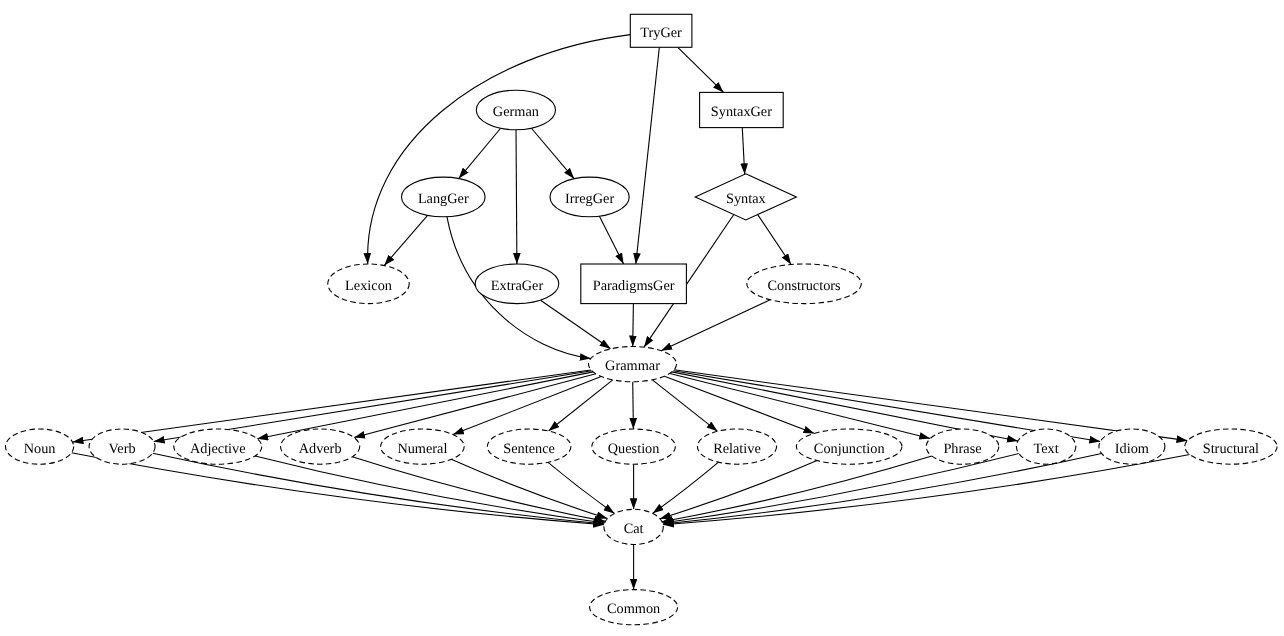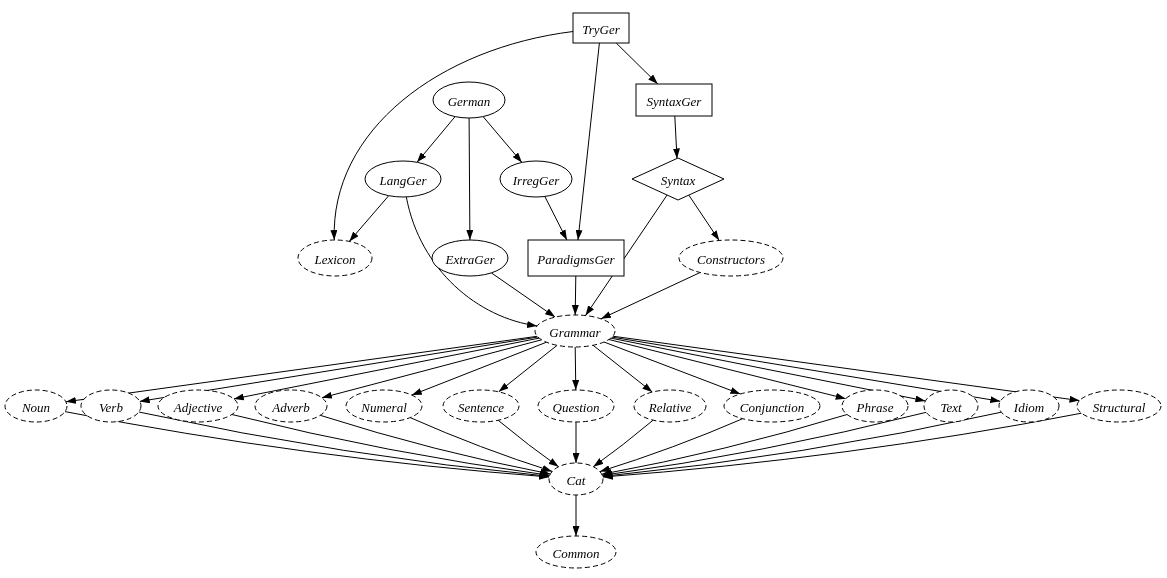--- a/index.html
+++ b/index.html
@@ -6,21 +6,20 @@
     margin: 0;
     padding: 0;
     background: #ffffff;
   }
   #stage {
     position: relative;
     width: 1167px;
     height: 578px;
     background: #ffffff;
     overflow: hidden;
-    font-style: italic;
   }
   svg { display: block; }
   .edge {
     fill: none;
     stroke: #000000;
     stroke-width: 1;
   }
   .node-shape {
     fill: #ffffff;
     stroke: #000000;

